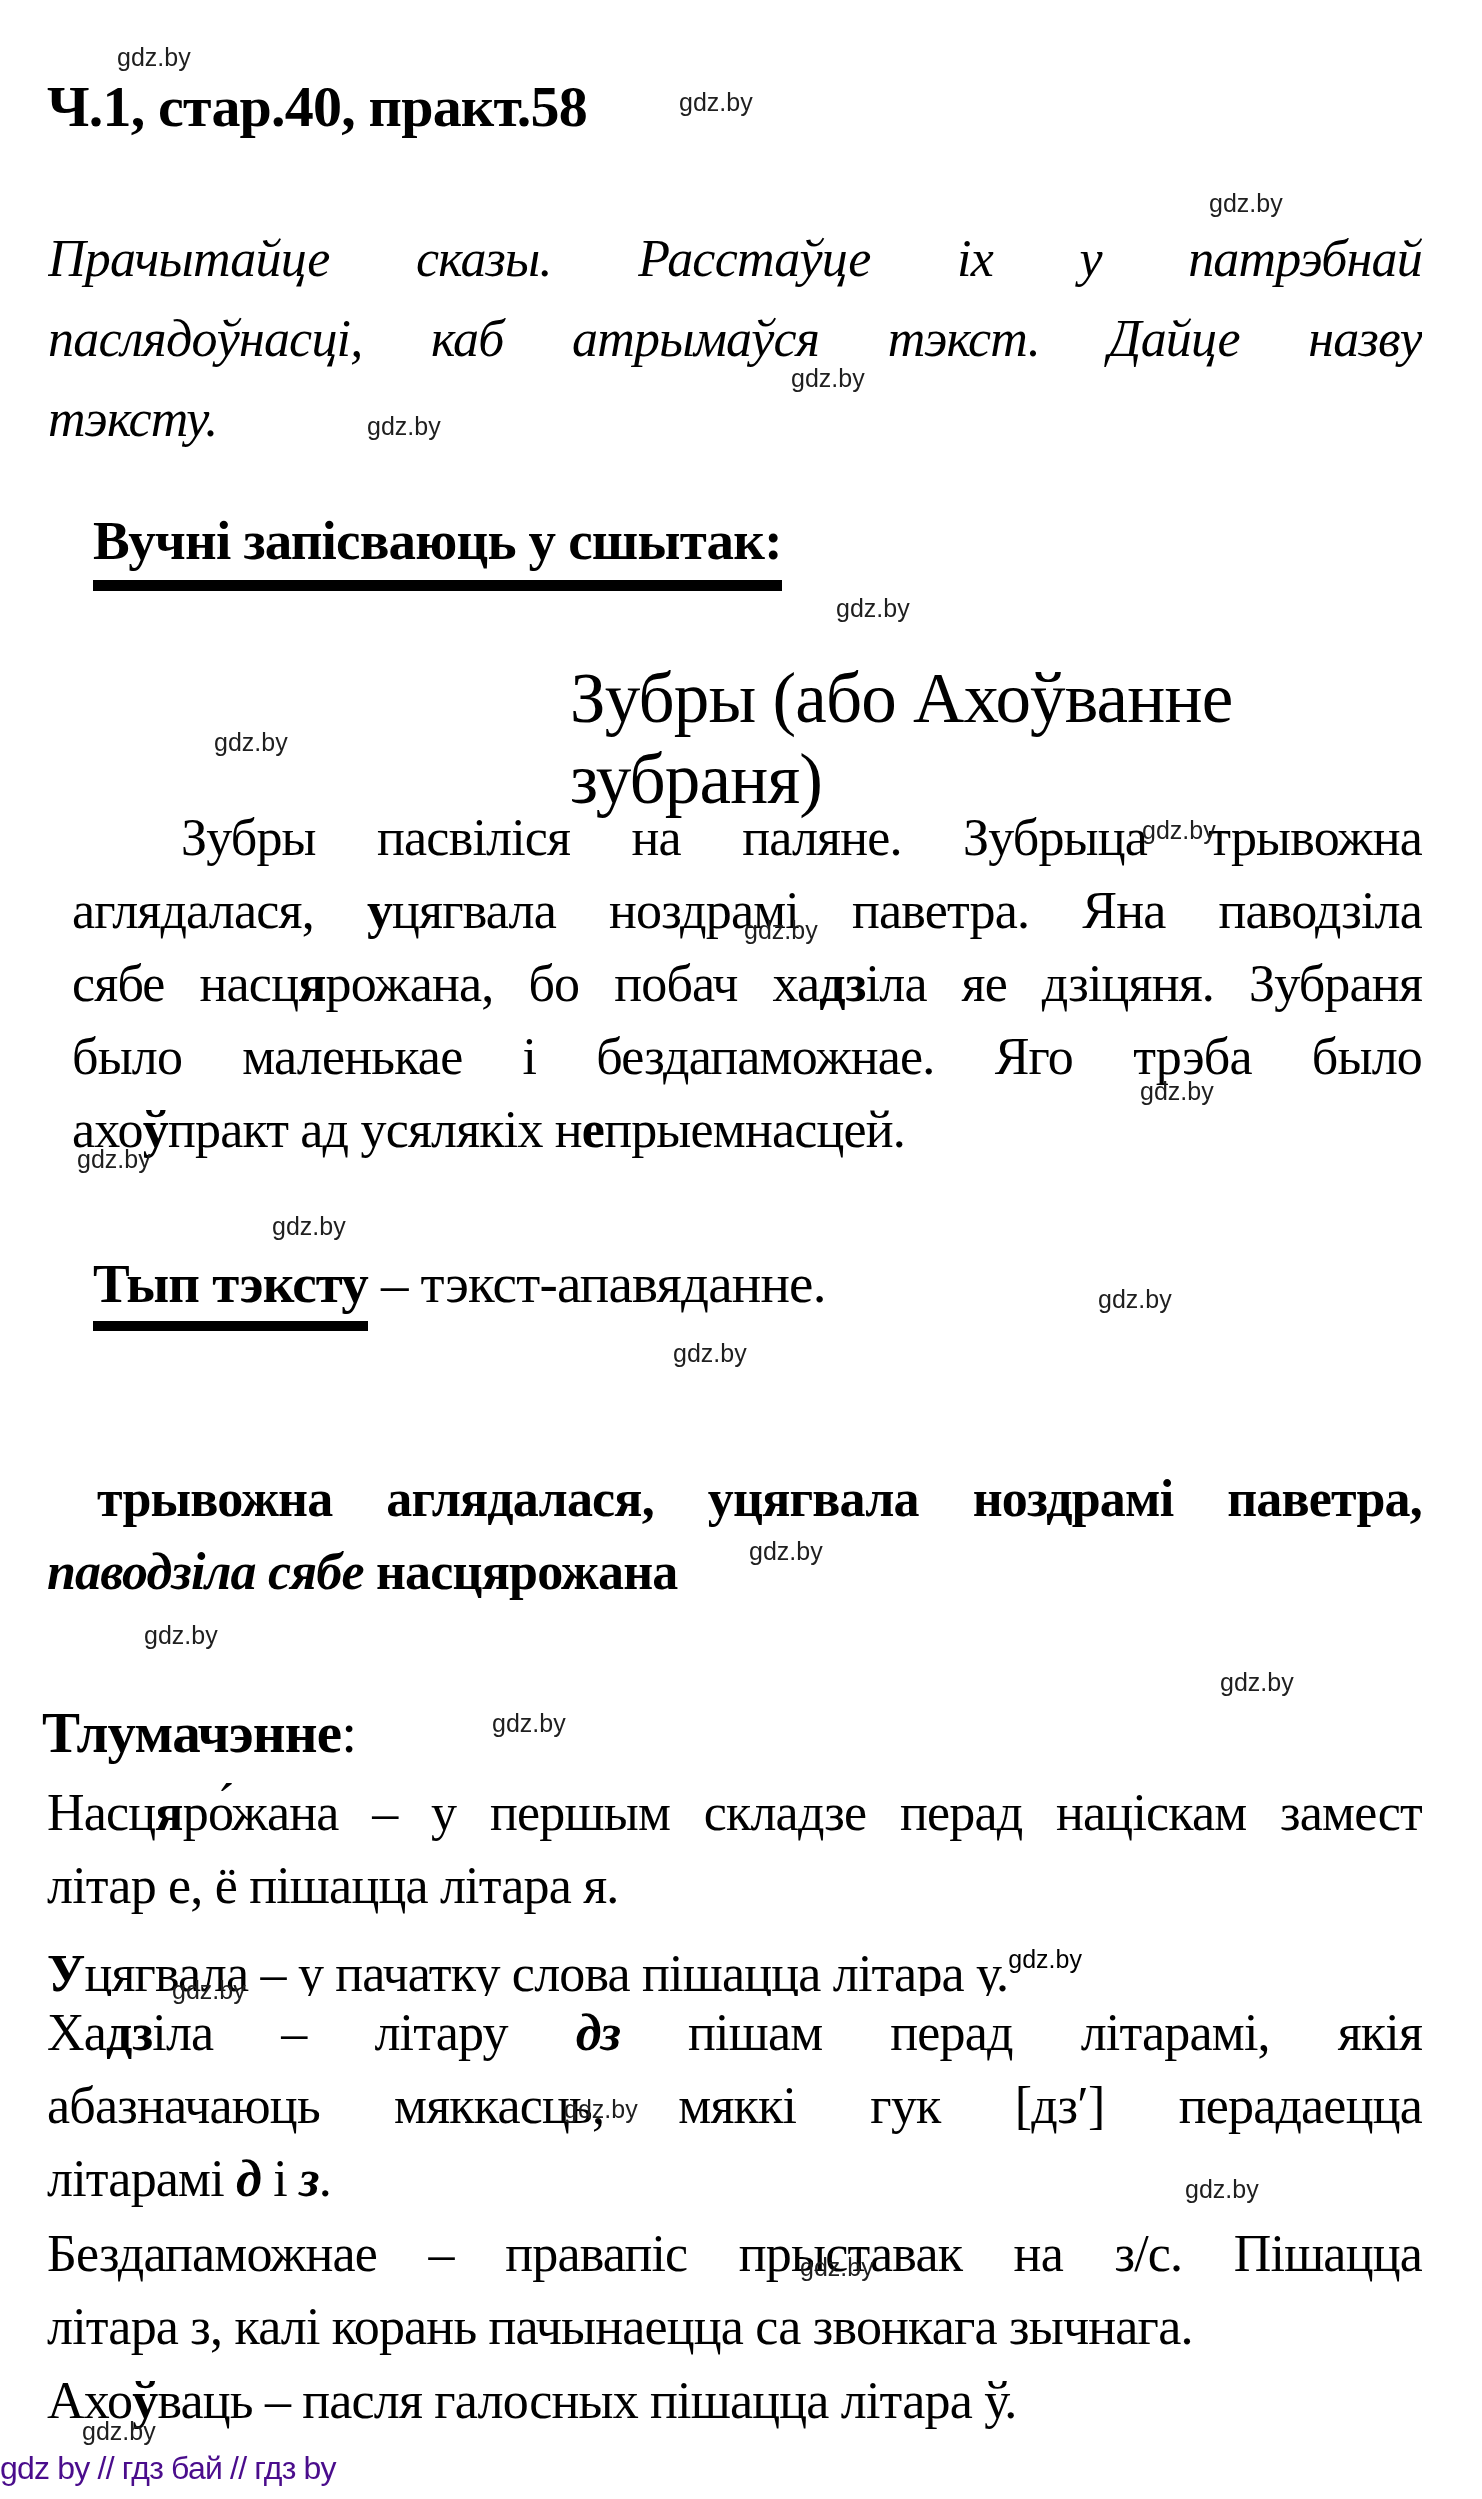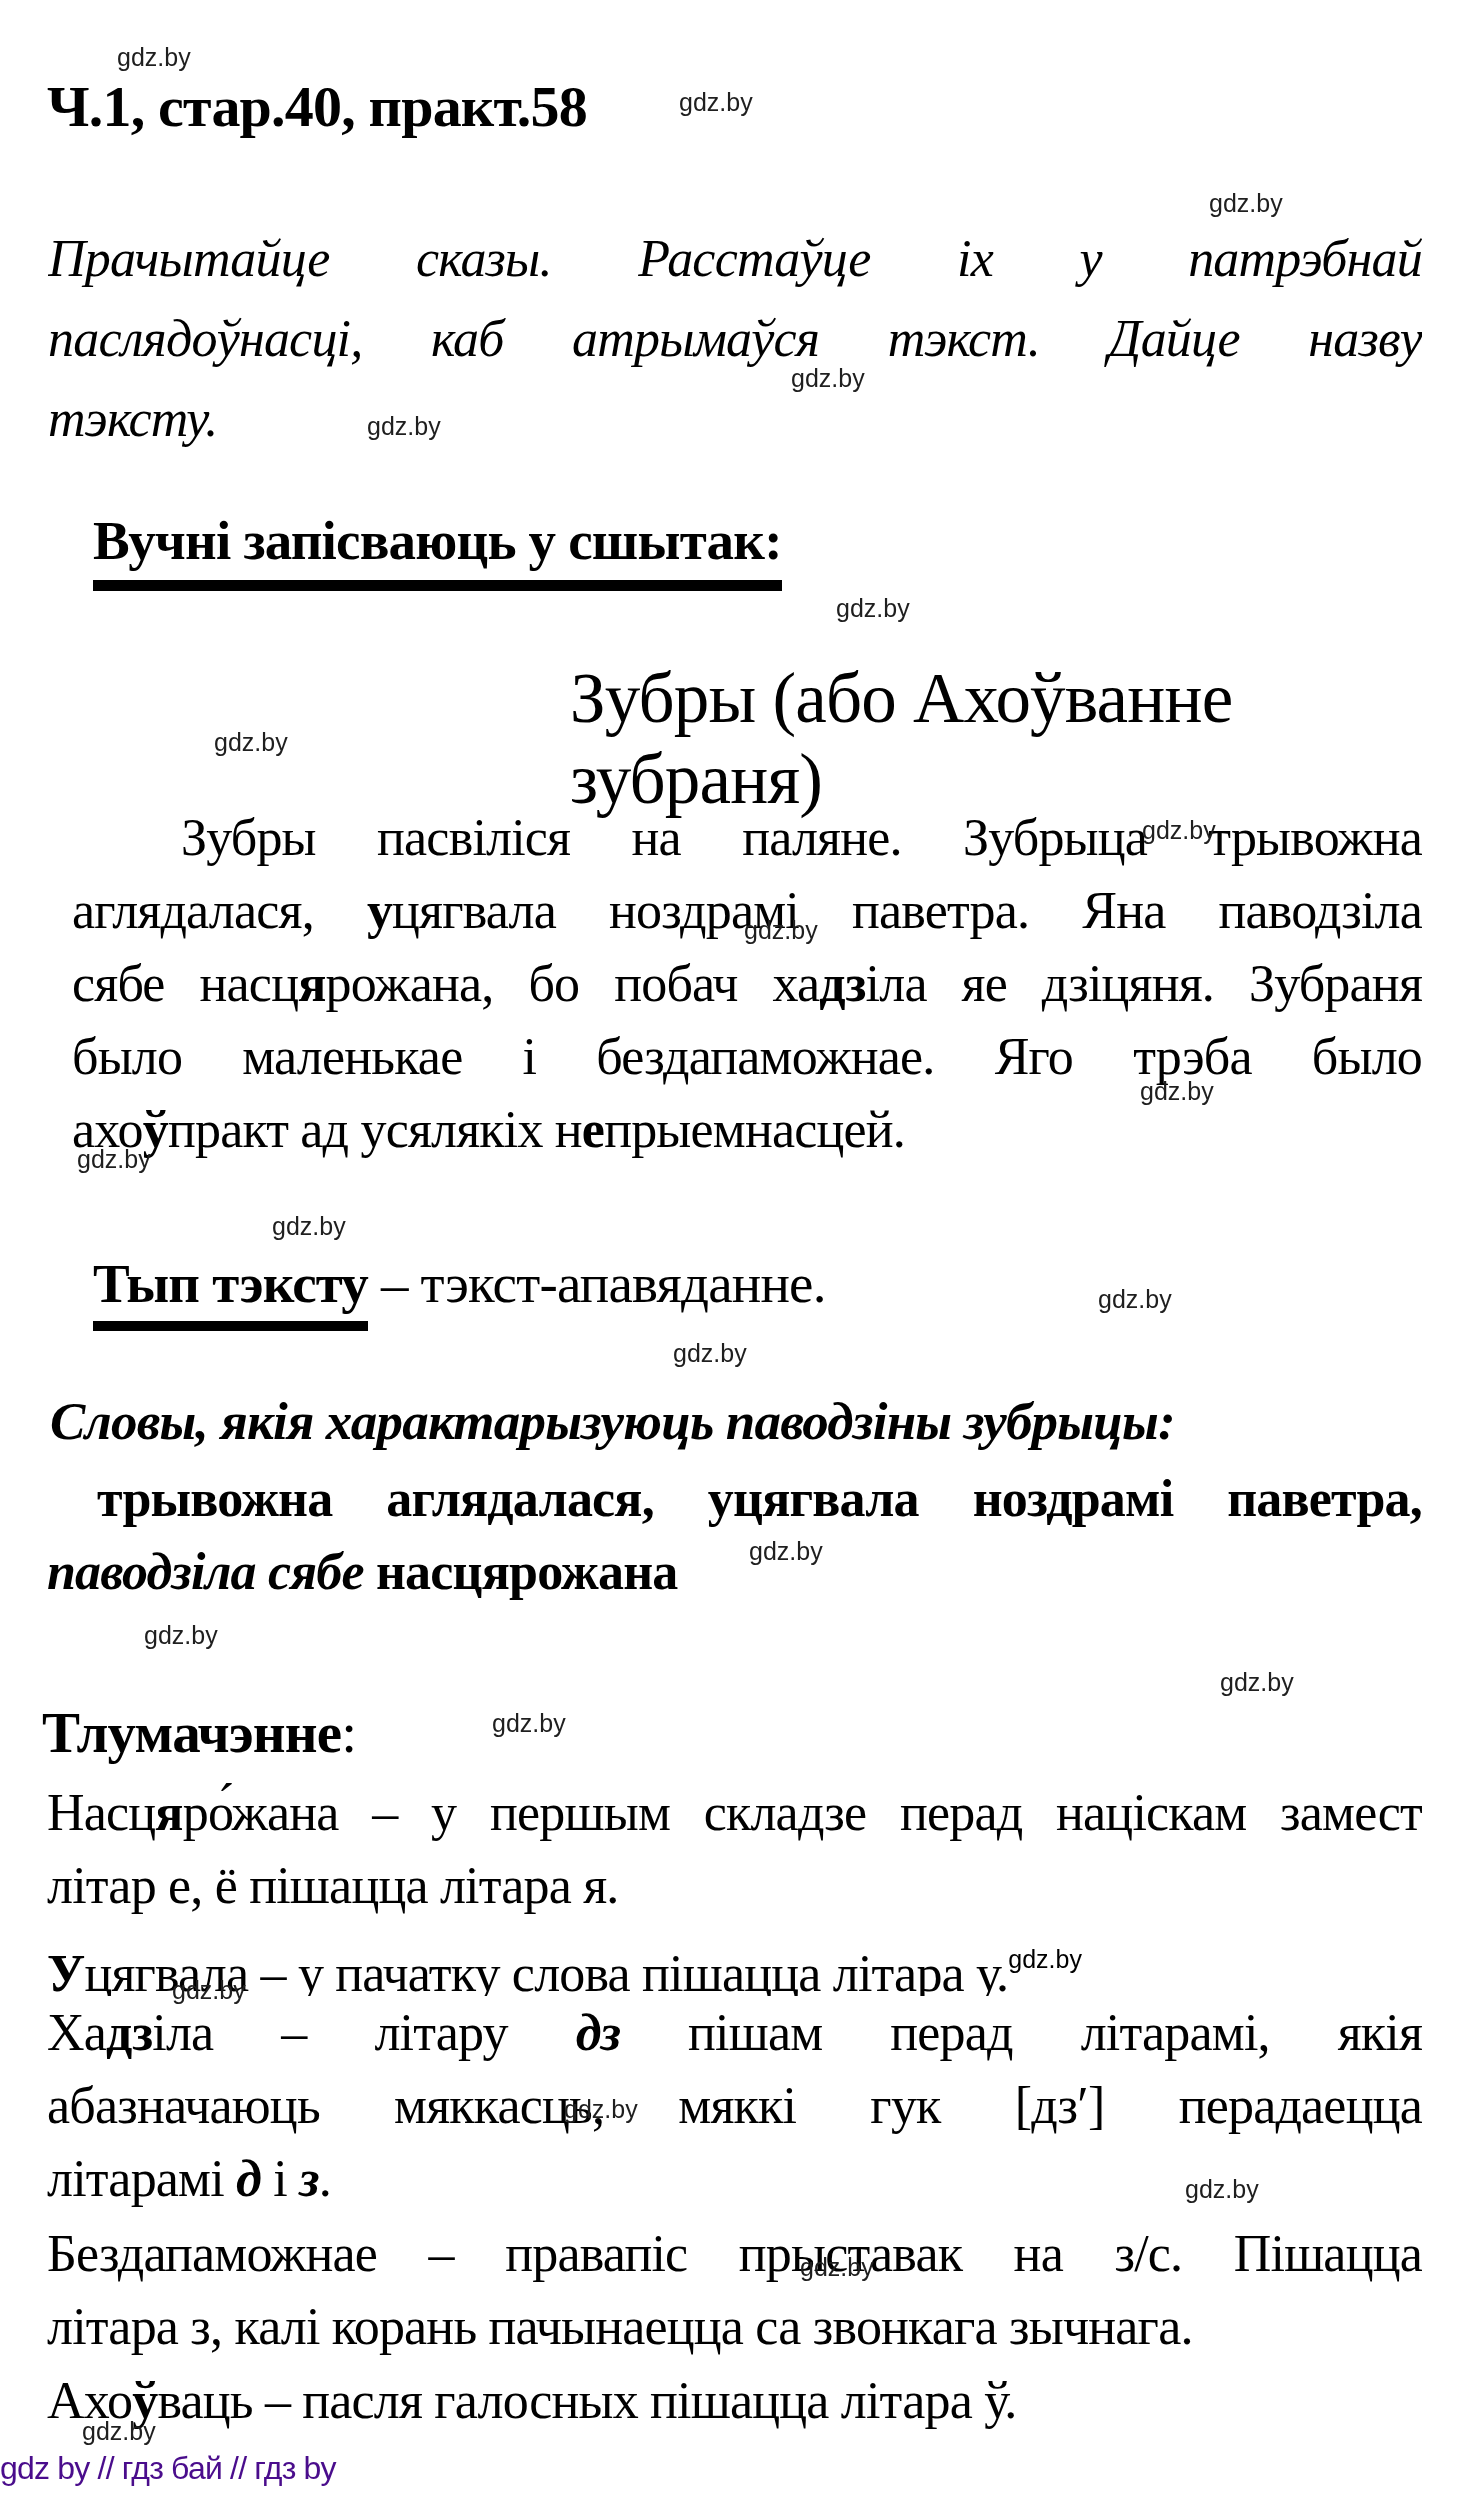--- a/index.html
+++ b/index.html
@@ -101,23 +101,20 @@
       <div class="line just"><span>аглядалася, </span><span class="sg-b">у</span><span>цягвала ноздрамі паветра. Яна паводзіла</span></div>
       <div class="line just"><span>сябе насц</span><span class="sg-b">я</span><span>рожана, бо побач ха</span><span class="sg-b">дз</span><span>іла яе дзіцяня. Зубраня</span></div>
       <div class="line just"><span>было </span><span class="sg-u">маленькае і бездапаможнае</span><span>. Яго трэба было</span></div>
       <div class="line left"><span>ахо</span><span class="sg-b">ў</span><span>практ ад усялякіх н</span><span class="sg-b">е</span><span>прыемнасцей.</span></div>
     </section>
 
   <div class="type-line">
       <div class="line left"><span class="sg-ul2">Тып тэксту</span><span> – тэкст-апавяданне.</span></div>
     </div>
 
-  <div class="words-head">
-      <div class="line left"><span class="sg-bi">Словы, якія характарызуюць паводзіны зубрыцы:</span></div>
-    </div>
 
   <section class="words">
       <div class="line just" style="text-indent: 50px;"><span>трывожна аглядалася, уцягвала ноздрамі паветра,</span></div>
       <div class="line left"><span class="sg-i">паводзіла сябе</span><span> насцярожана</span></div>
     </section>
 
   <div class="explain-head">
       <div class="line left"><span class="sg-b">Тлумачэнне</span><span>:</span></div>
     </div>
 

